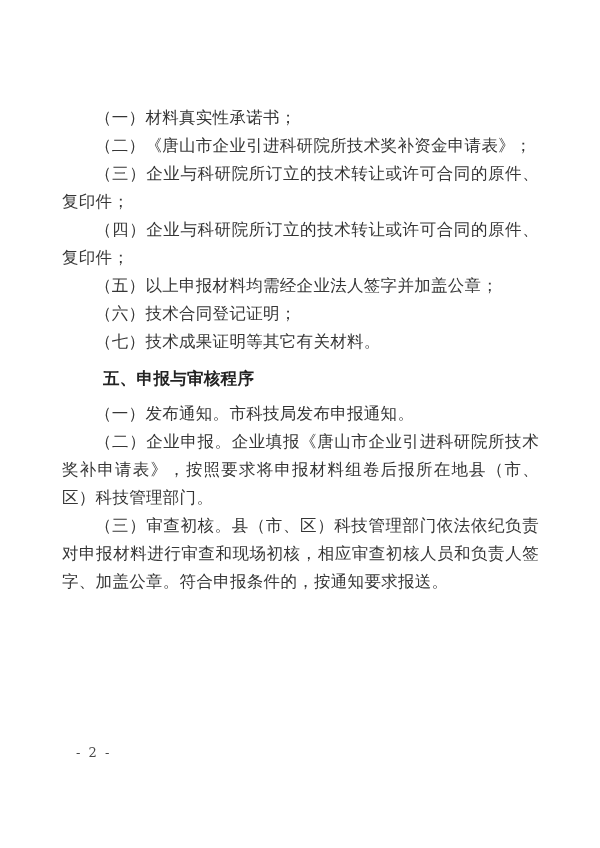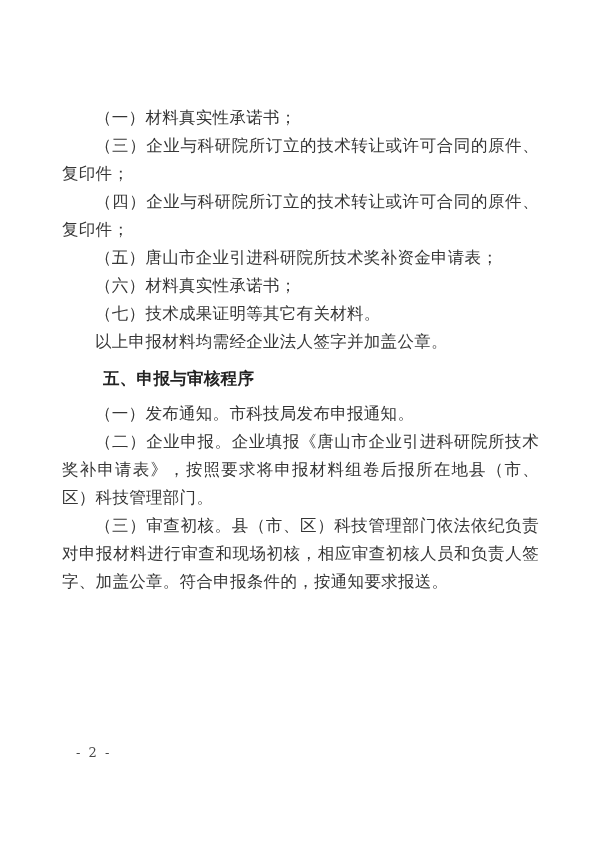--- a/index.html
+++ b/index.html
@@ -46,25 +46,25 @@
     letter-spacing: 2px;
     color: #474747;
   }
 </style>
 </head>
 <body>
 
 <div class="page">
   <div class="content">
     <p class="body-para">（一）材料真实性承诺书；</p>
+    <p class="body-para">（二）《唐山市企业引进科研院所技术奖补资金申请表》；</p>
     <p class="body-para">（三）企业与科研院所订立的技术转让或许可合同的原件、复印件；</p>
     <p class="body-para">（四）企业与科研院所订立的技术转让或许可合同的原件、复印件；</p>
-    <p class="body-para">（五）唐山市企业引进科研院所技术奖补资金申请表；</p>
-    <p class="body-para">（六）材料真实性承诺书；</p>
+    <p class="body-para">（五）以上申报材料均需经企业法人签字并加盖公章；</p>
+    <p class="body-para">（六）技术合同登记证明；</p>
     <p class="body-para">（七）技术成果证明等其它有关材料。</p>
-    <p class="body-para">以上申报材料均需经企业法人签字并加盖公章。</p>
     <p class="section-heading">五、申报与审核程序</p>
     <p class="body-para">（一）发布通知。市科技局发布申报通知。</p>
     <p class="body-para">（二）企业申报。企业填报《唐山市企业引进科研院所技术奖补申请表》，按照要求将申报材料组卷后报所在地县（市、区）科技管理部门。</p>
     <p class="body-para">（三）审查初核。县（市、区）科技管理部门依法依纪负责对申报材料进行审查和现场初核，相应审查初核人员和负责人签字、加盖公章。符合申报条件的，按通知要求报送。</p>
   </div>
   <div class="page-number">- 2 -</div>
 </div>
 
 </body></html>

